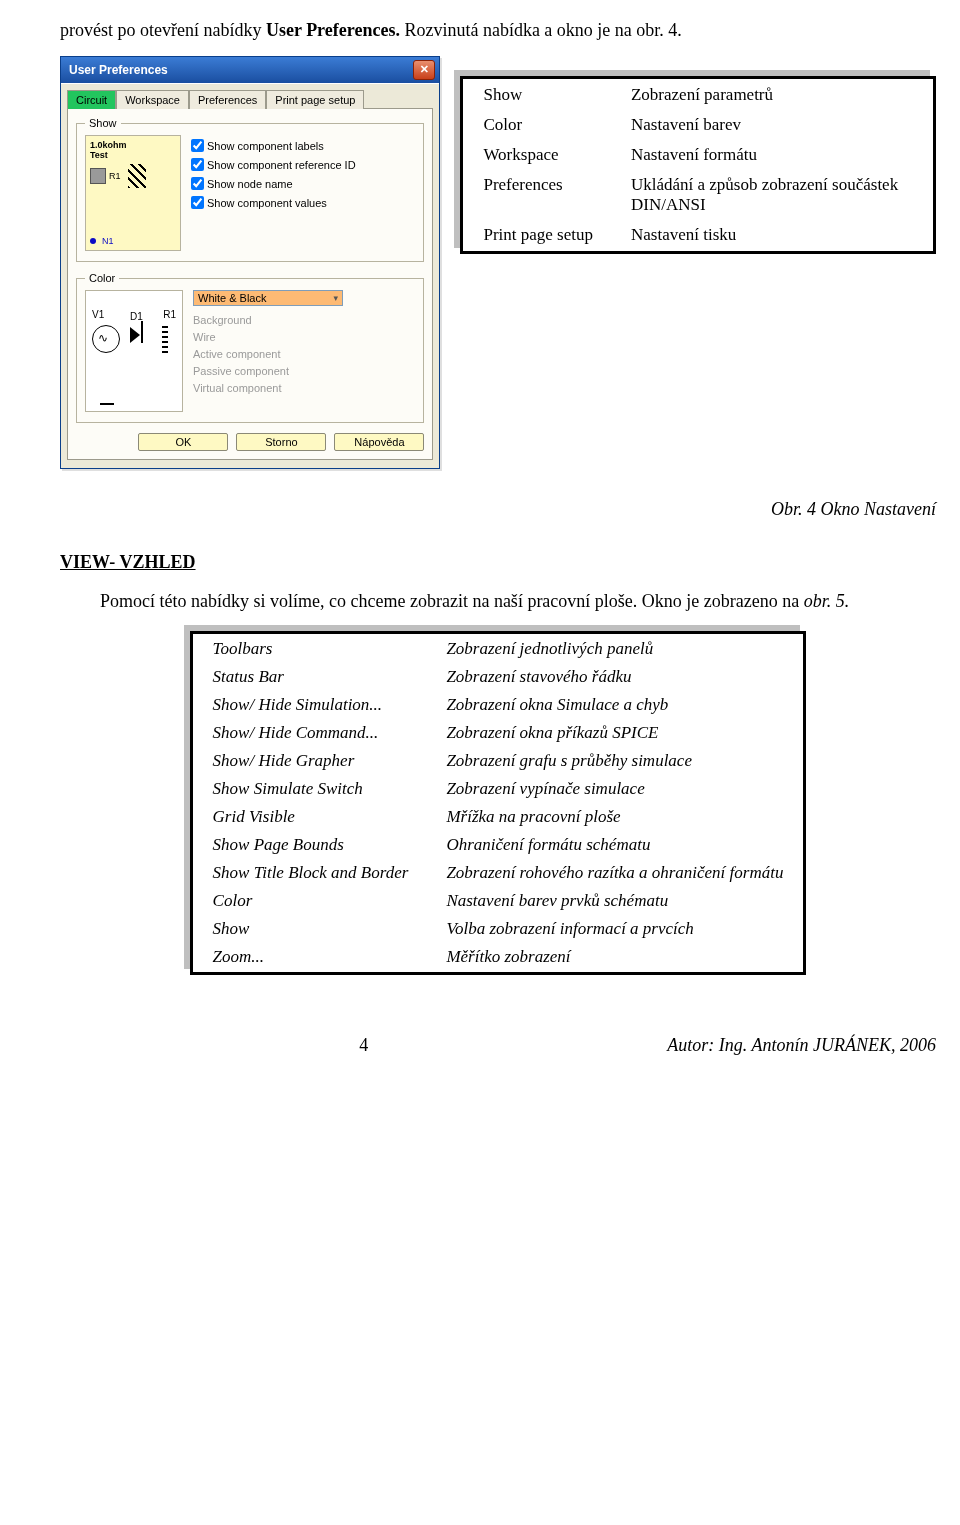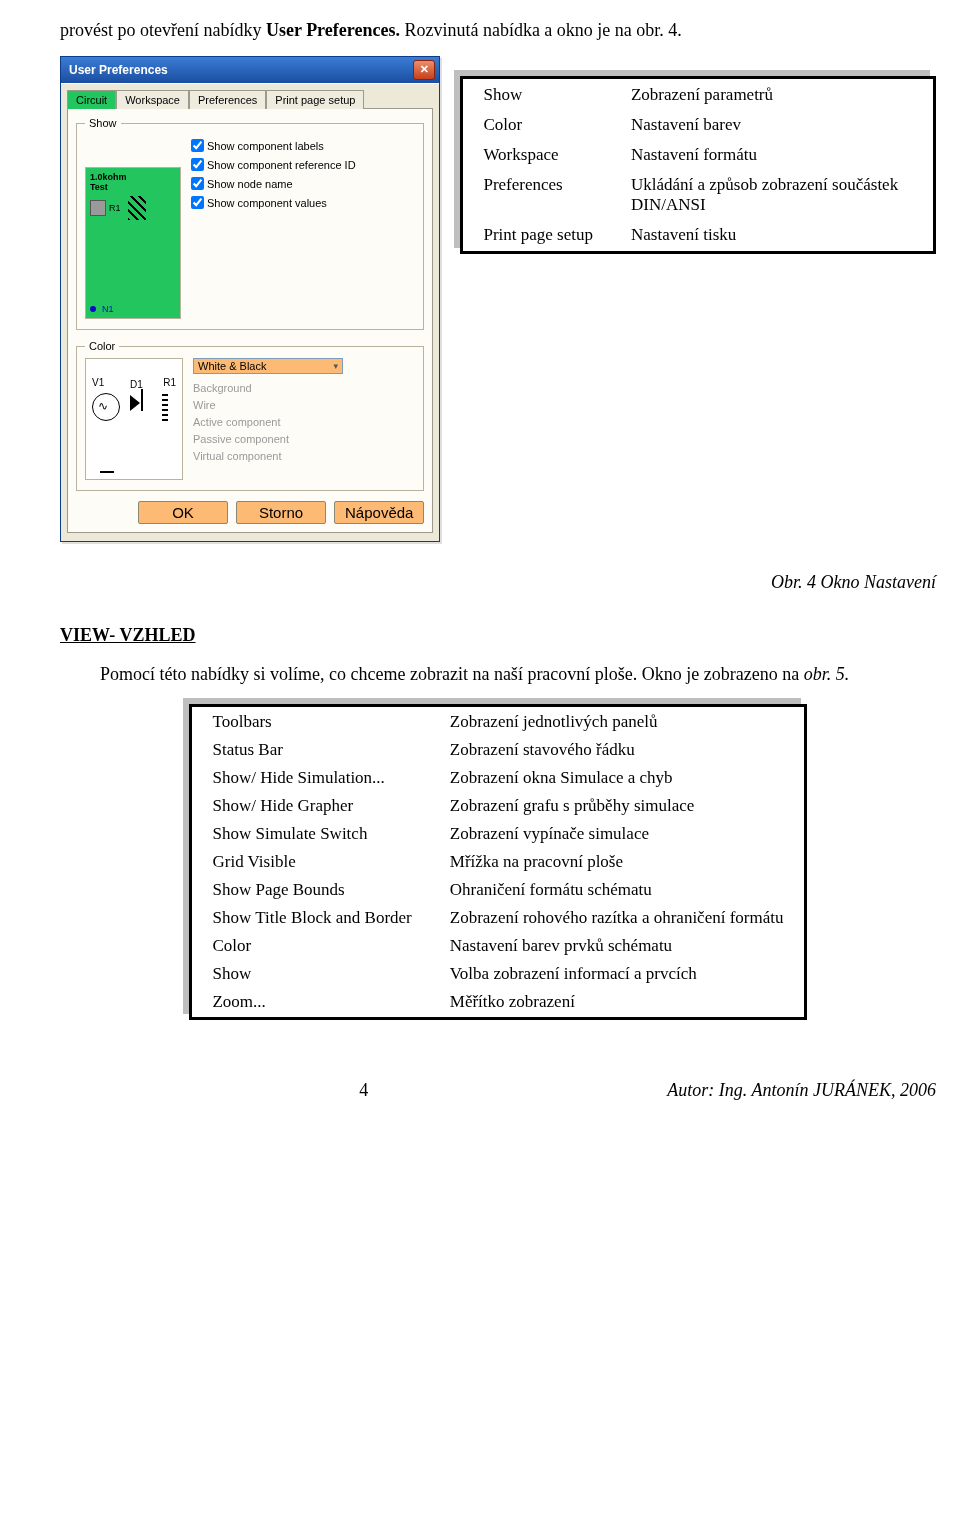--- a/index.html
+++ b/index.html
@@ -68,23 +68,23 @@
   .tab.active{background:#22c55e;z-index:2;}
   .tabpage{
     border:1px solid #9c9a8c;background:#fdfcf7;padding:8px;
   }
   fieldset{
     border:1px solid #b7b39f;margin:0 0 10px 0;padding:6px 8px 10px 8px;
   }
   legend{padding:0 4px;font-size:11px;}
   .show-row{display:flex;gap:10px;}
   .preview{
-    width:96px;height:152px;background:#22c55e;border:1px solid #b7b39f;
+    width:96px;height:116px;background:#fef9c3;border:1px solid #b7b39f;
     display:flex;flex-direction:column;justify-content:space-between;
-    padding:4px 4px;box-sizing:border-box;font-size:9px;margin-top:32px;
+    padding:4px 4px;box-sizing:border-box;font-size:9px;
   }
   .preview .lbl{font-weight:bold;}
   .r1block{display:flex;align-items:center;gap:3px;margin-top:4px;}
   .r1block .box{width:14px;height:14px;background:#9a9a9a;border:1px solid #555;}
   .r1block .zigzag{width:18px;height:24px;margin-left:4px;
     background:repeating-linear-gradient(45deg,#000 0 2px,transparent 2px 6px);
   }
   .n1row{display:flex;align-items:center;gap:6px;color:#0b0bc5;}
   .n1row .ndot{width:6px;height:6px;border-radius:50%;background:#0b0bc5;}
   .checks{display:flex;flex-direction:column;gap:6px;margin-top:4px;}
@@ -108,43 +108,43 @@
   .select{
     width:140px;background:#fdba74;border:1px solid #7f9db9;padding:1px 4px;
     display:flex;justify-content:space-between;align-items:center;
     font-size:11px;
   }
   .select .arrow{font-size:9px;color:#555;}
   .graylist{margin-top:8px;display:flex;flex-direction:column;gap:5px;color:#9a9a9a;font-size:11px;}
   .dlg-buttons{display:flex;justify-content:flex-end;gap:8px;margin-top:10px;}
   .btn{
     min-width:68px;padding:2px 10px;text-align:center;
-    background:#fdba74;border:1px solid #8b8976;border-radius:2px;
-    font-size:15px;
+    background:#fef9c3;border:1px solid #8b8976;border-radius:2px;
+    font-size:11px;
   }
 
   
   .desc-table{
     border:3px solid #000;
     box-shadow:-6px -6px 0 #bfbfbf;
     font-family:"Times New Roman",serif;
     font-size:17px;
     background:#fff;
     margin-top:20px;
   }
   .desc-table td{padding:4px 18px;vertical-align:top;}
   .desc-table td:first-child{white-space:nowrap;}
 
   .caption-row{display:flex;justify-content:flex-end;margin:8px 0 30px 0;}
   .caption{font-style:italic;font-size:18px;}
 
   .view-section{margin-top:10px;}
   .big-table-wrap{display:flex;justify-content:center;margin:18px 0 60px 0;}
   .big-table{border:3px solid #000;box-shadow:-6px -6px 0 #bfbfbf;font-size:17px;}
-  .big-table td{padding:3px 18px;vertical-align:top;}
+  .big-table td{padding:3px 18px;vertical-align:top;font-style:italic;}
 
   .footer{display:flex;justify-content:space-between;align-items:flex-end;font-size:18px;}
   .footer .author{font-style:italic;}
 </style>
 </head>
 <body>
 
 <div class="page">
 
   <p>
@@ -291,20 +291,24 @@
           </tr>
           <tr>
             <td>Status Bar</td>
             <td>Zobrazení stavového řádku</td>
           </tr>
           <tr>
             <td>Show/ Hide Simulation...</td>
             <td>Zobrazení okna Simulace a chyb</td>
           </tr>
           <tr>
+            <td>Show/ Hide Command...</td>
+            <td>Zobrazení okna příkazů SPICE</td>
+          </tr>
+          <tr>
             <td>Show/ Hide Grapher</td>
             <td>Zobrazení grafu s průběhy simulace</td>
           </tr>
           <tr>
             <td>Show Simulate Switch</td>
             <td>Zobrazení vypínače simulace</td>
           </tr>
           <tr>
             <td>Grid Visible</td>
             <td>Mřížka na pracovní ploše</td>

